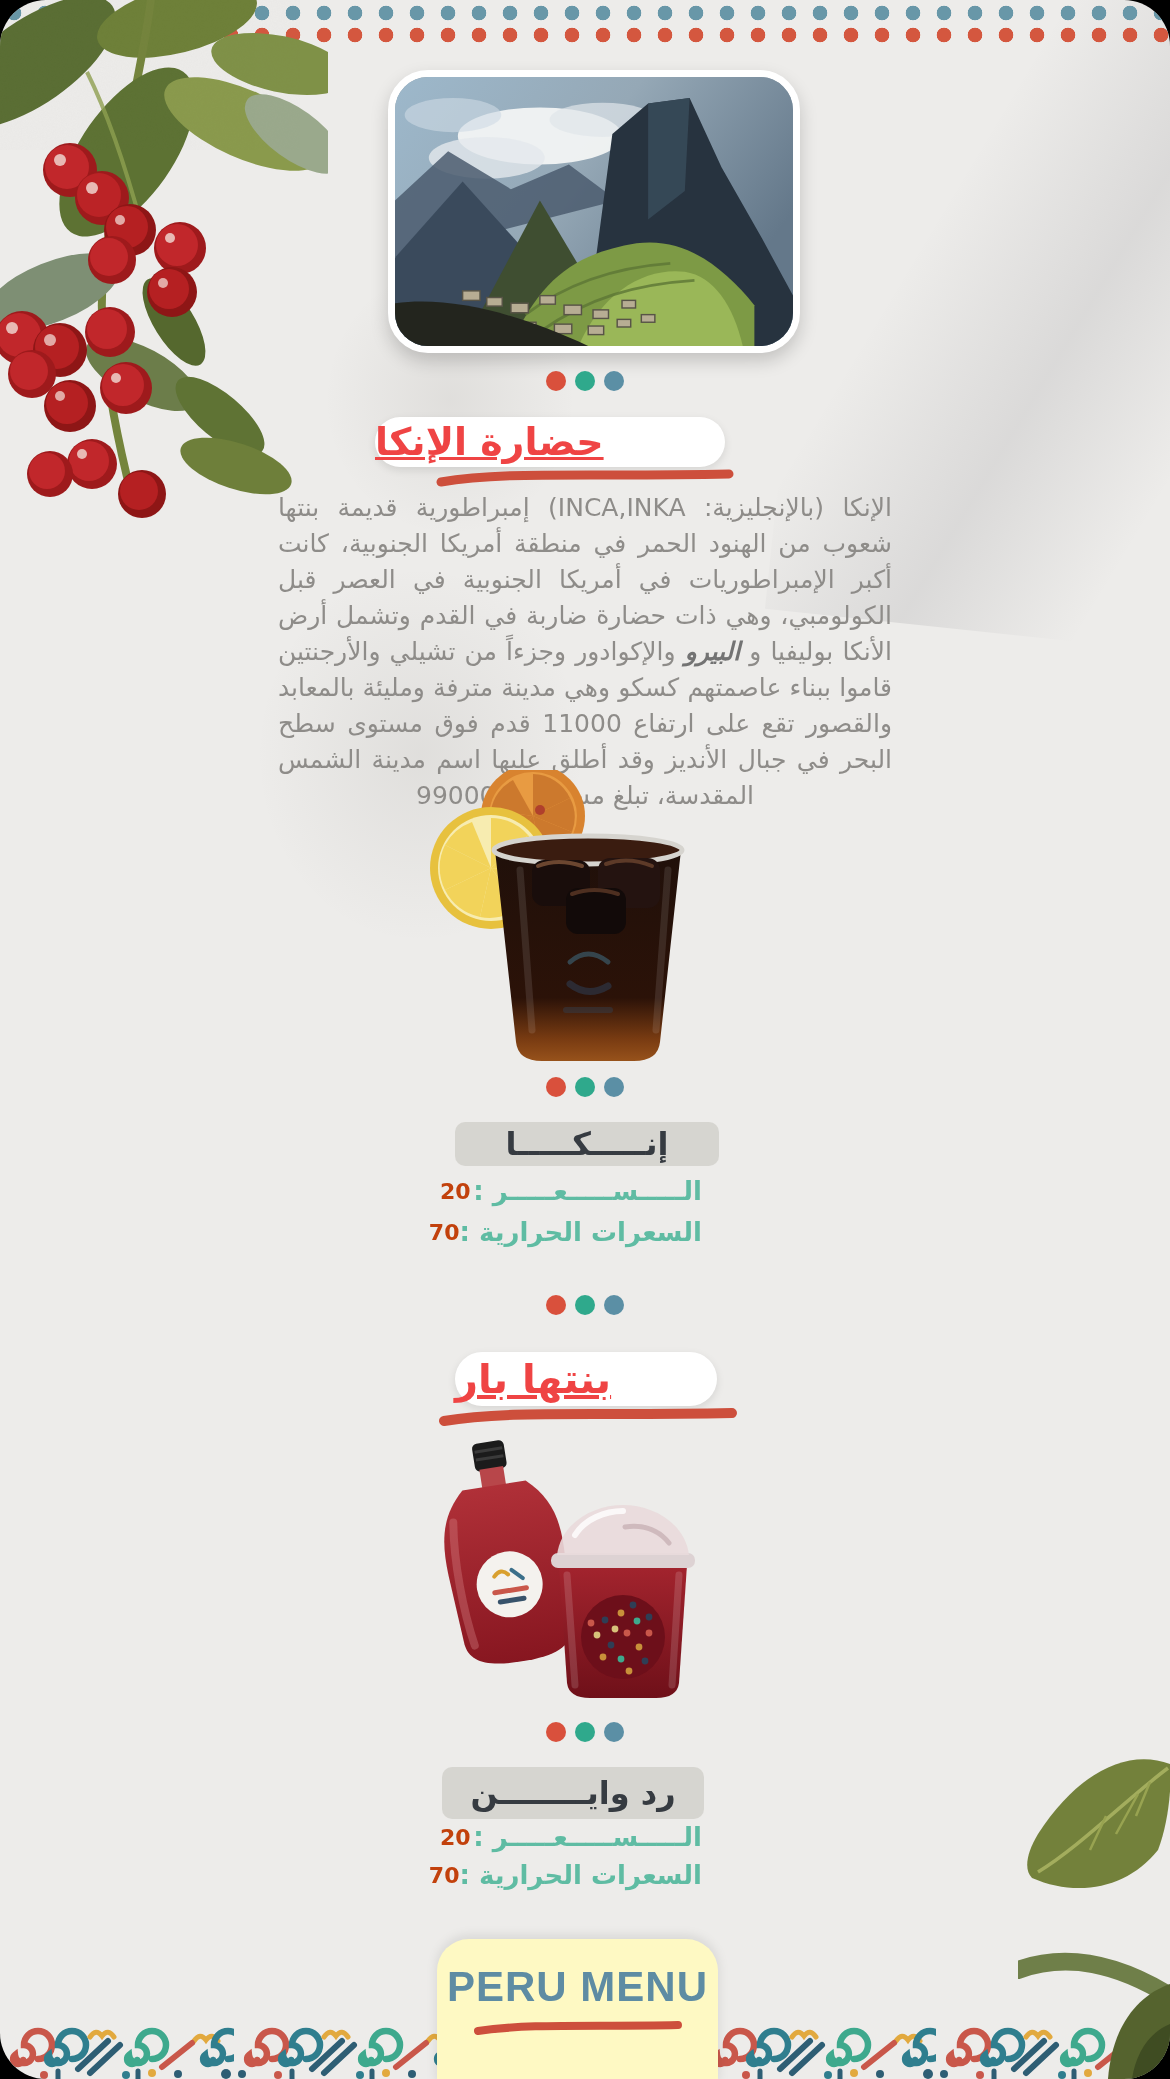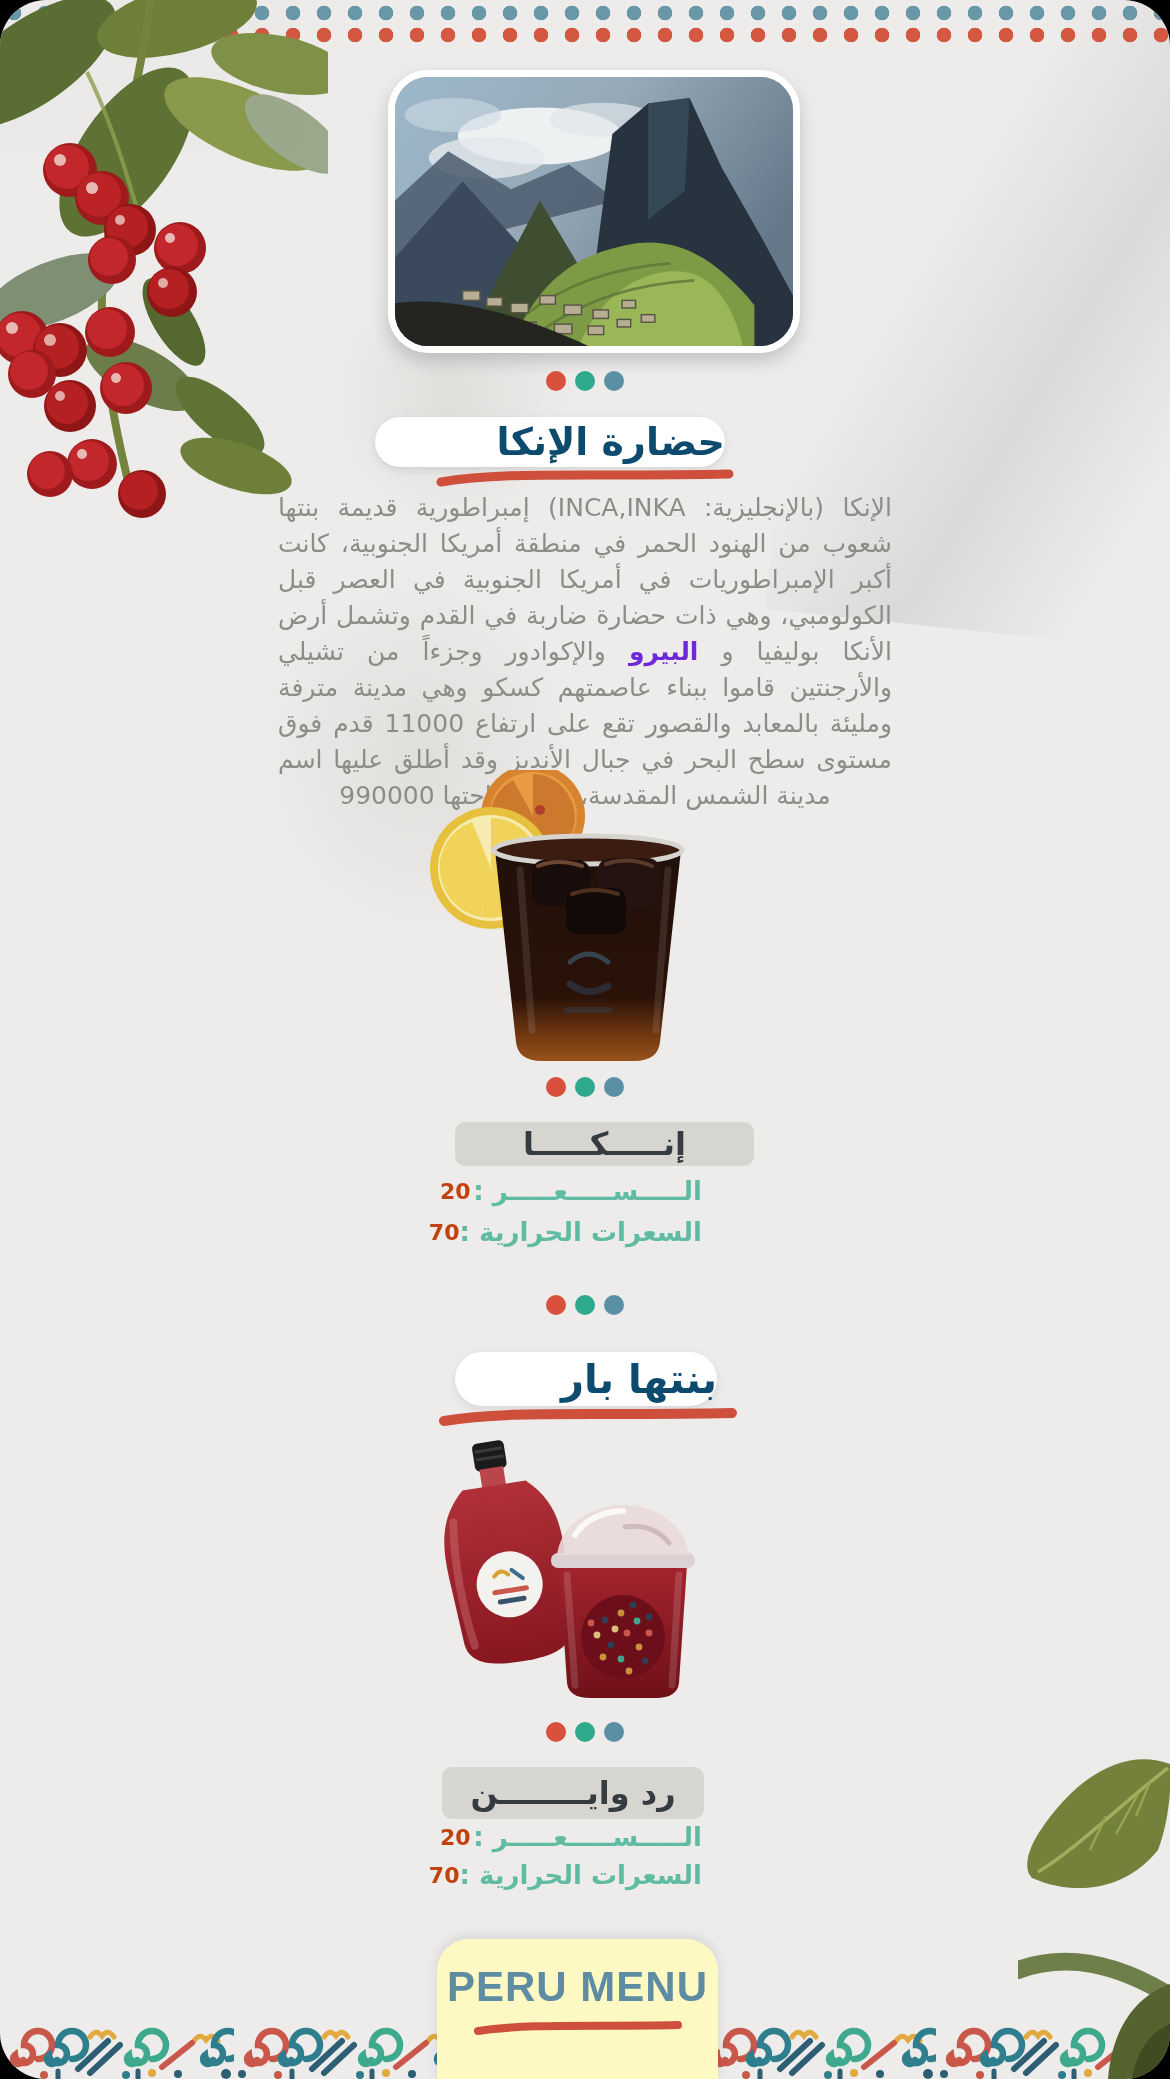--- a/index.html
+++ b/index.html
@@ -21,33 +21,33 @@
   .photo-card{position:absolute;left:388px;top:70px;width:412px;height:283px;margin:0;z-index:3;
     border:7px solid #fff;border-radius:40px;box-sizing:border-box;overflow:hidden;
     box-shadow:0 8px 18px rgba(0,0,0,.18);background:#8fa0ab;}
   .photo-card svg{display:block;width:100%;height:100%;}
   
   .dots-trio{position:absolute;left:0;width:100%;display:flex;justify-content:center;gap:9px;z-index:3;}
   .dots-trio i{width:20px;height:20px;border-radius:50%;display:block;}
   .d-red{background:#d9503c}.d-green{background:#2fa98c}.d-blue{background:#5b8fa5}
   
   .title-pill{position:absolute;z-index:3;background:#fff;border-radius:27px;display:flex;align-items:center;
-    justify-content:flex-end;box-shadow:0 3px 9px rgba(0,0,0,.10);color:#0c4a6e;font-weight:bold;}
+    justify-content:flex-start;box-shadow:0 3px 9px rgba(0,0,0,.10);color:#ef4444;font-weight:bold;text-decoration:underline;}
   #pill-civ{left:375px;top:417px;width:350px;height:50px;font-size:38px;}
   #pill-bar{left:455px;top:1352px;width:262px;height:54px;font-size:40px;}
   .underline-svg{position:absolute;z-index:3;}
   .name-pill{position:absolute;z-index:3;background:rgba(213,212,207,.95);border-radius:10px;display:flex;
     align-items:center;justify-content:center;color:#363b41;font-weight:bold;font-size:32px;}
-  #name-inca{left:455px;top:1122px;width:299px;height:44px;}
+  #name-inca{left:455px;top:1122px;width:264px;height:44px;}
   #name-redwine{left:442px;top:1767px;width:262px;height:52px;}
   
   .paragraph{position:absolute;left:278px;top:490px;width:614px;z-index:3;margin:0;
     direction:rtl;text-align:justify;text-align-last:center;
     font-size:25px;line-height:36px;color:#8e8c89;font-weight:500;}
-  .hl{color:#6d28d9;font-weight:bold;}
+  .hl{color:#737373;font-weight:bold;font-style:italic;}
   
   .price-row{position:absolute;left:440px;width:262px;height:34px;z-index:3;display:flex;direction:rtl;
     justify-content:space-between;align-items:center;}
   .price-label{color:#5fbca3;font-size:26px;font-weight:bold;white-space:nowrap;}
   .price-value{color:#c2410c;font-size:22px;font-weight:bold;direction:ltr;}
   
   .art{position:absolute;z-index:3;}
   
   .peru-card{position:absolute;left:437px;top:1932px;width:281px;height:147px;z-index:5;background:#fef9c3;
     border-radius:32px 32px 0 0;display:flex;flex-direction:column;align-items:center;padding-top:24px;

